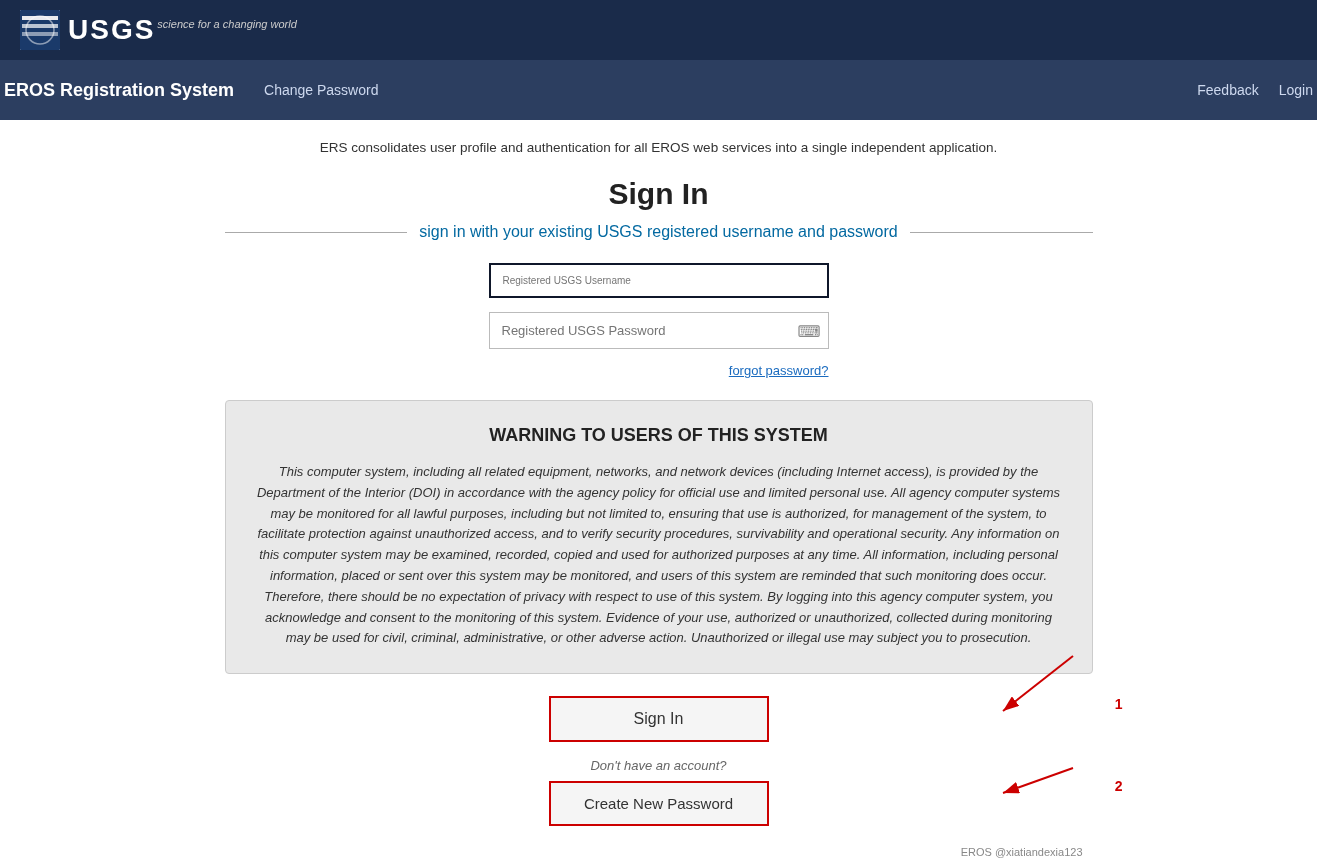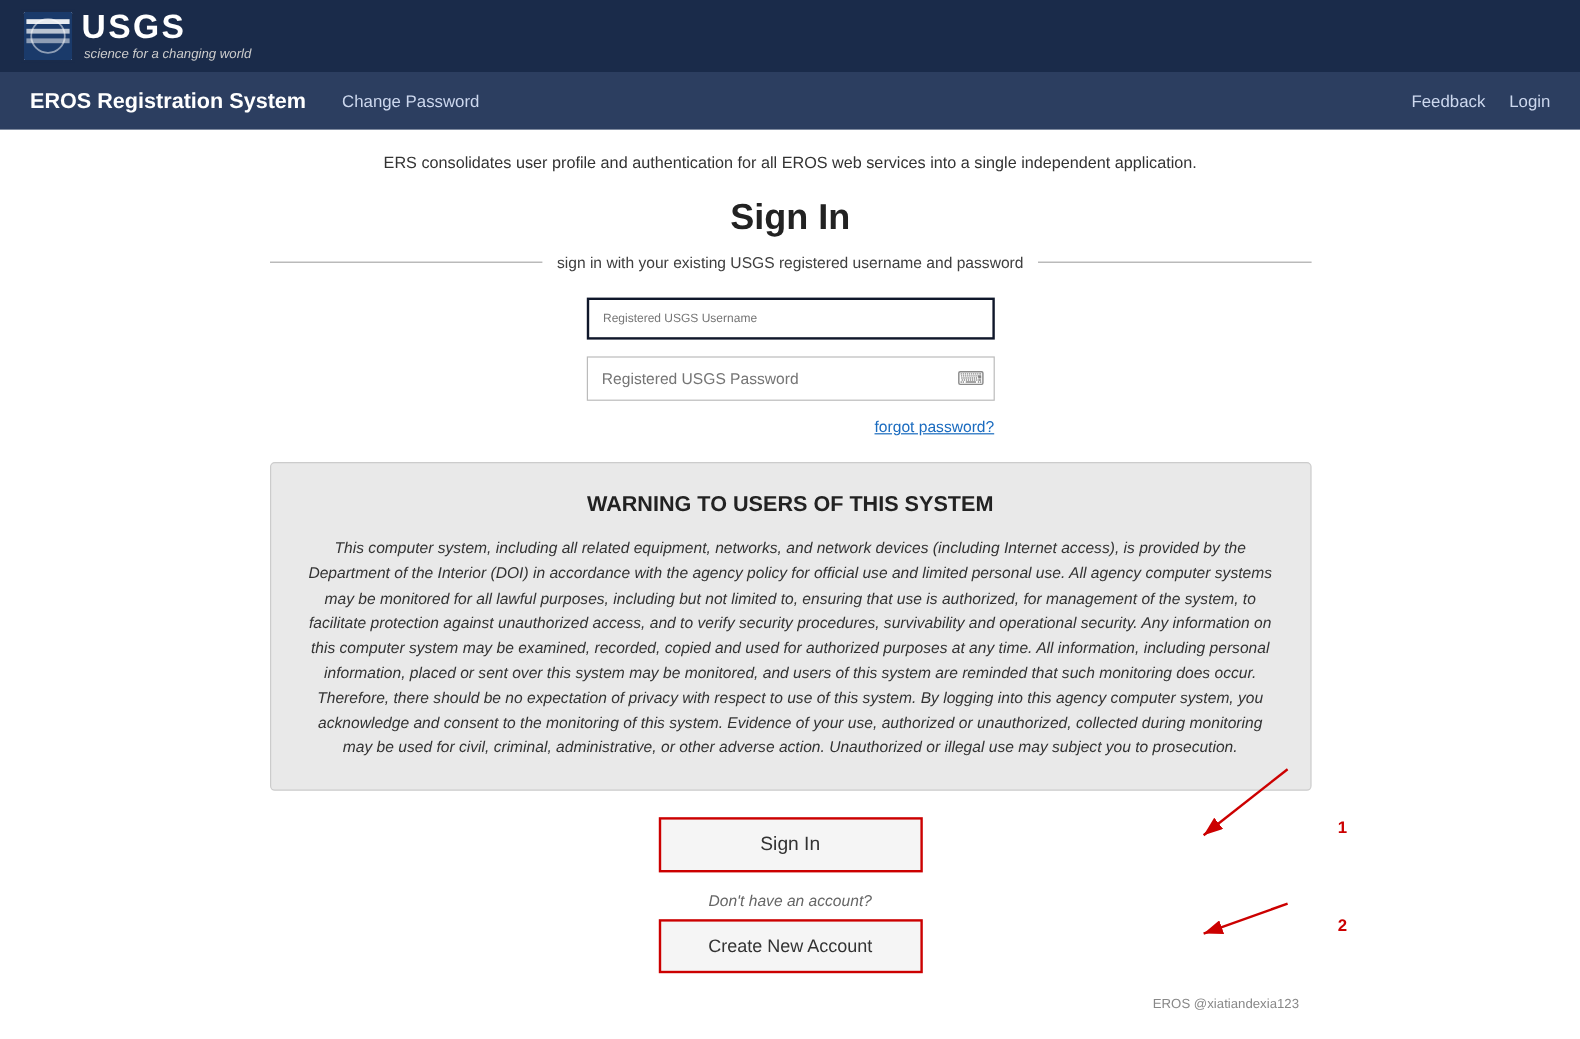--- a/index.html
+++ b/index.html
@@ -7,21 +7,21 @@
 
     
     .logo-bar {
       background: #1a2b4a;
       padding: 8px 18px;
       display: flex;
       align-items: center;
     }
     .logo-box {
       display: flex;
-      flex-direction: column;
+      flex-direction: row;
       align-items: flex-start;
     }
     .logo-text-usgs {
       color: #fff;
       font-size: 28px;
       font-weight: 900;
       letter-spacing: 2px;
       line-height: 1;
     }
     .logo-tagline {
@@ -30,22 +30,22 @@
       font-style: italic;
       margin-top: 2px;
       padding-left: 2px;
     }
 
     
     .nav-bar {
       background: #2c3e60;
       display: flex;
       align-items: center;
-      padding: 0 25px;
-      height: 48px;
+      padding: 0 4px;
+      height: 60px;
     }
     .nav-title {
       color: #fff;
       font-size: 18px;
       font-weight: bold;
       margin-right: 30px;
     }
     .nav-link {
       color: #cdd8ee;
       font-size: 14px;
@@ -89,22 +89,22 @@
       align-items: center;
       gap: 12px;
       margin-bottom: 22px;
     }
     .divider-line .line {
       flex: 1;
       height: 1px;
       background: #aaa;
     }
     .divider-line .divider-text {
-      color: #404040;
-      font-size: 13px;
+      color: #0369a1;
+      font-size: 16px;
       white-space: nowrap;
     }
 
     .form-field {
       display: block;
       width: 340px;
       margin: 0 auto 14px;
       border: 2px solid #0f172a;
       padding: 10px 12px;
       font-size: 10px;
@@ -321,21 +321,21 @@
           <polygon points="0 0, 8 3, 0 6" fill="#c00"></polygon>
         </marker>
       </defs>
       <line x1="160" y1="20" x2="90" y2="75" stroke="#c00" stroke-width="2" marker-end="url(#arrowhead1)"></line>
     </svg>
   </div>
 
   <div style="position:relative;">
     <p class="no-account-text">Don't have an account?</p>
     <div class="create-account-wrapper">
-      <button class="create-account-btn">Create New Account</button>
+      <button class="create-account-btn">Create New Password</button>
     </div>
 
     <span class="annotation" style="right: -30px; top: 20px;">2</span>
 
     <svg class="arrow-svg" style="right: -20px; top: -20px; width: 200px; height: 80px;" viewBox="0 0 200 80">
       <defs>
         <marker id="arrowhead2" markerWidth="8" markerHeight="6" refX="8" refY="3" orient="auto">
           <polygon points="0 0, 8 3, 0 6" fill="#c00"></polygon>
         </marker>
       </defs>

